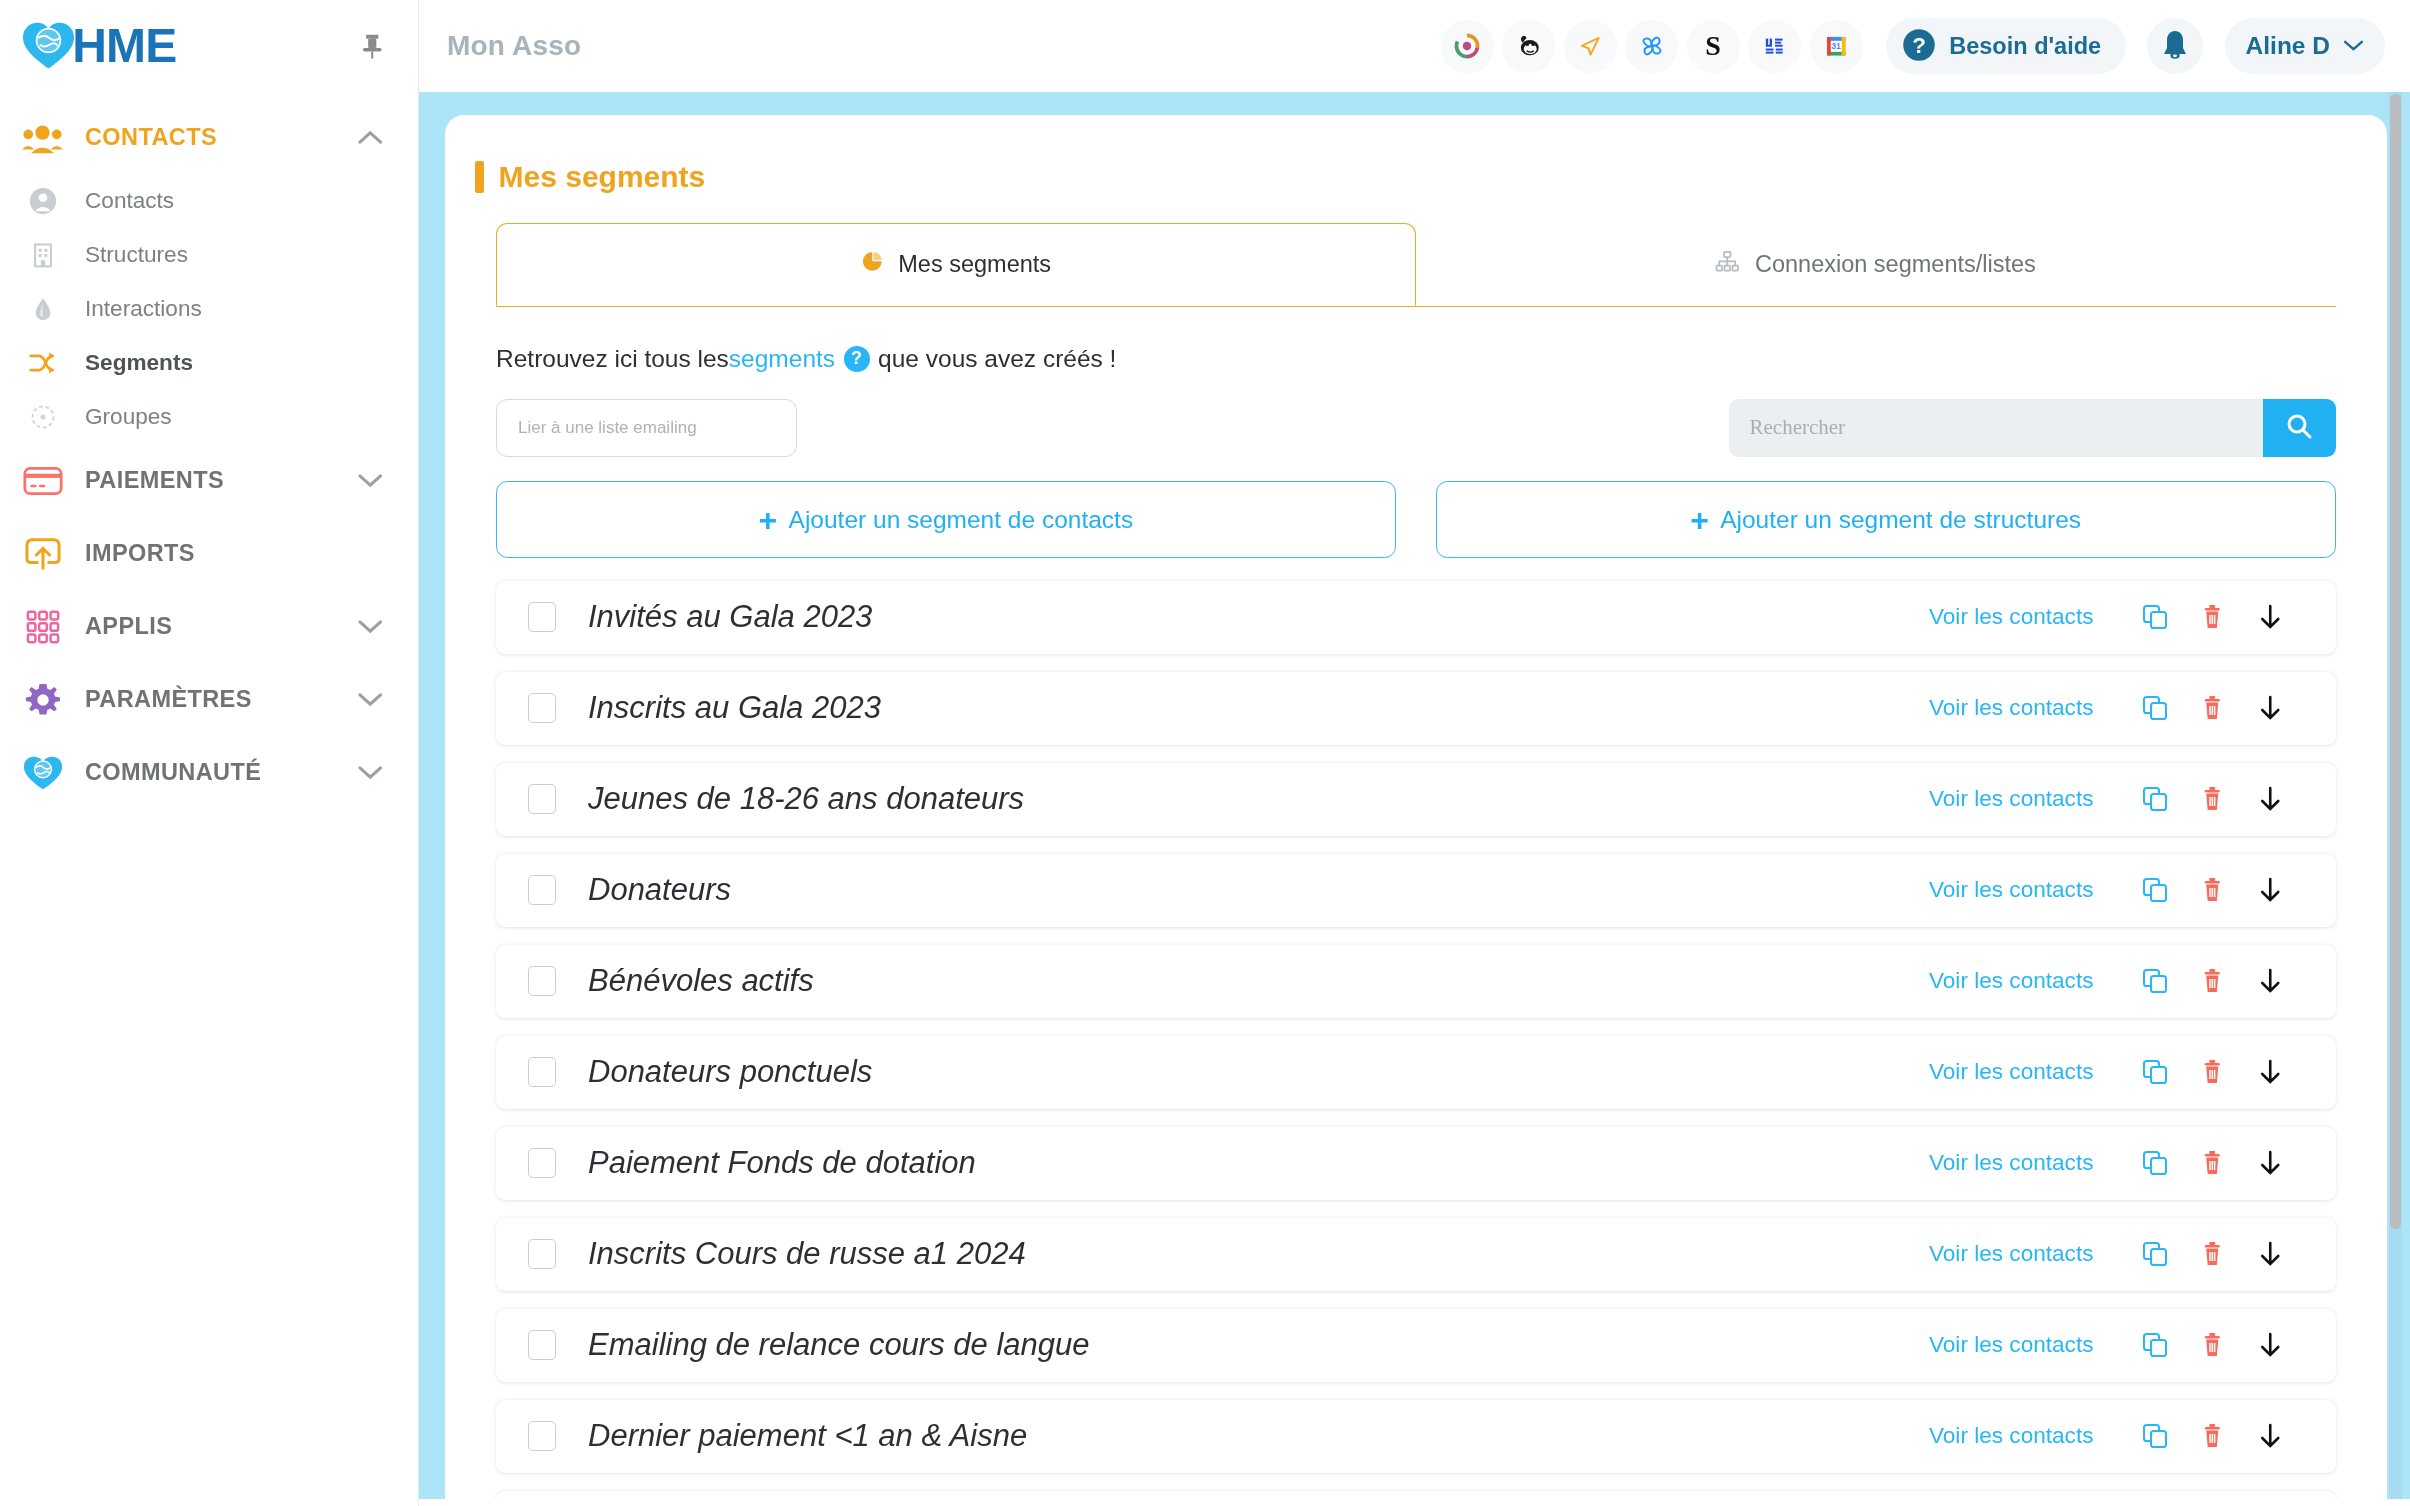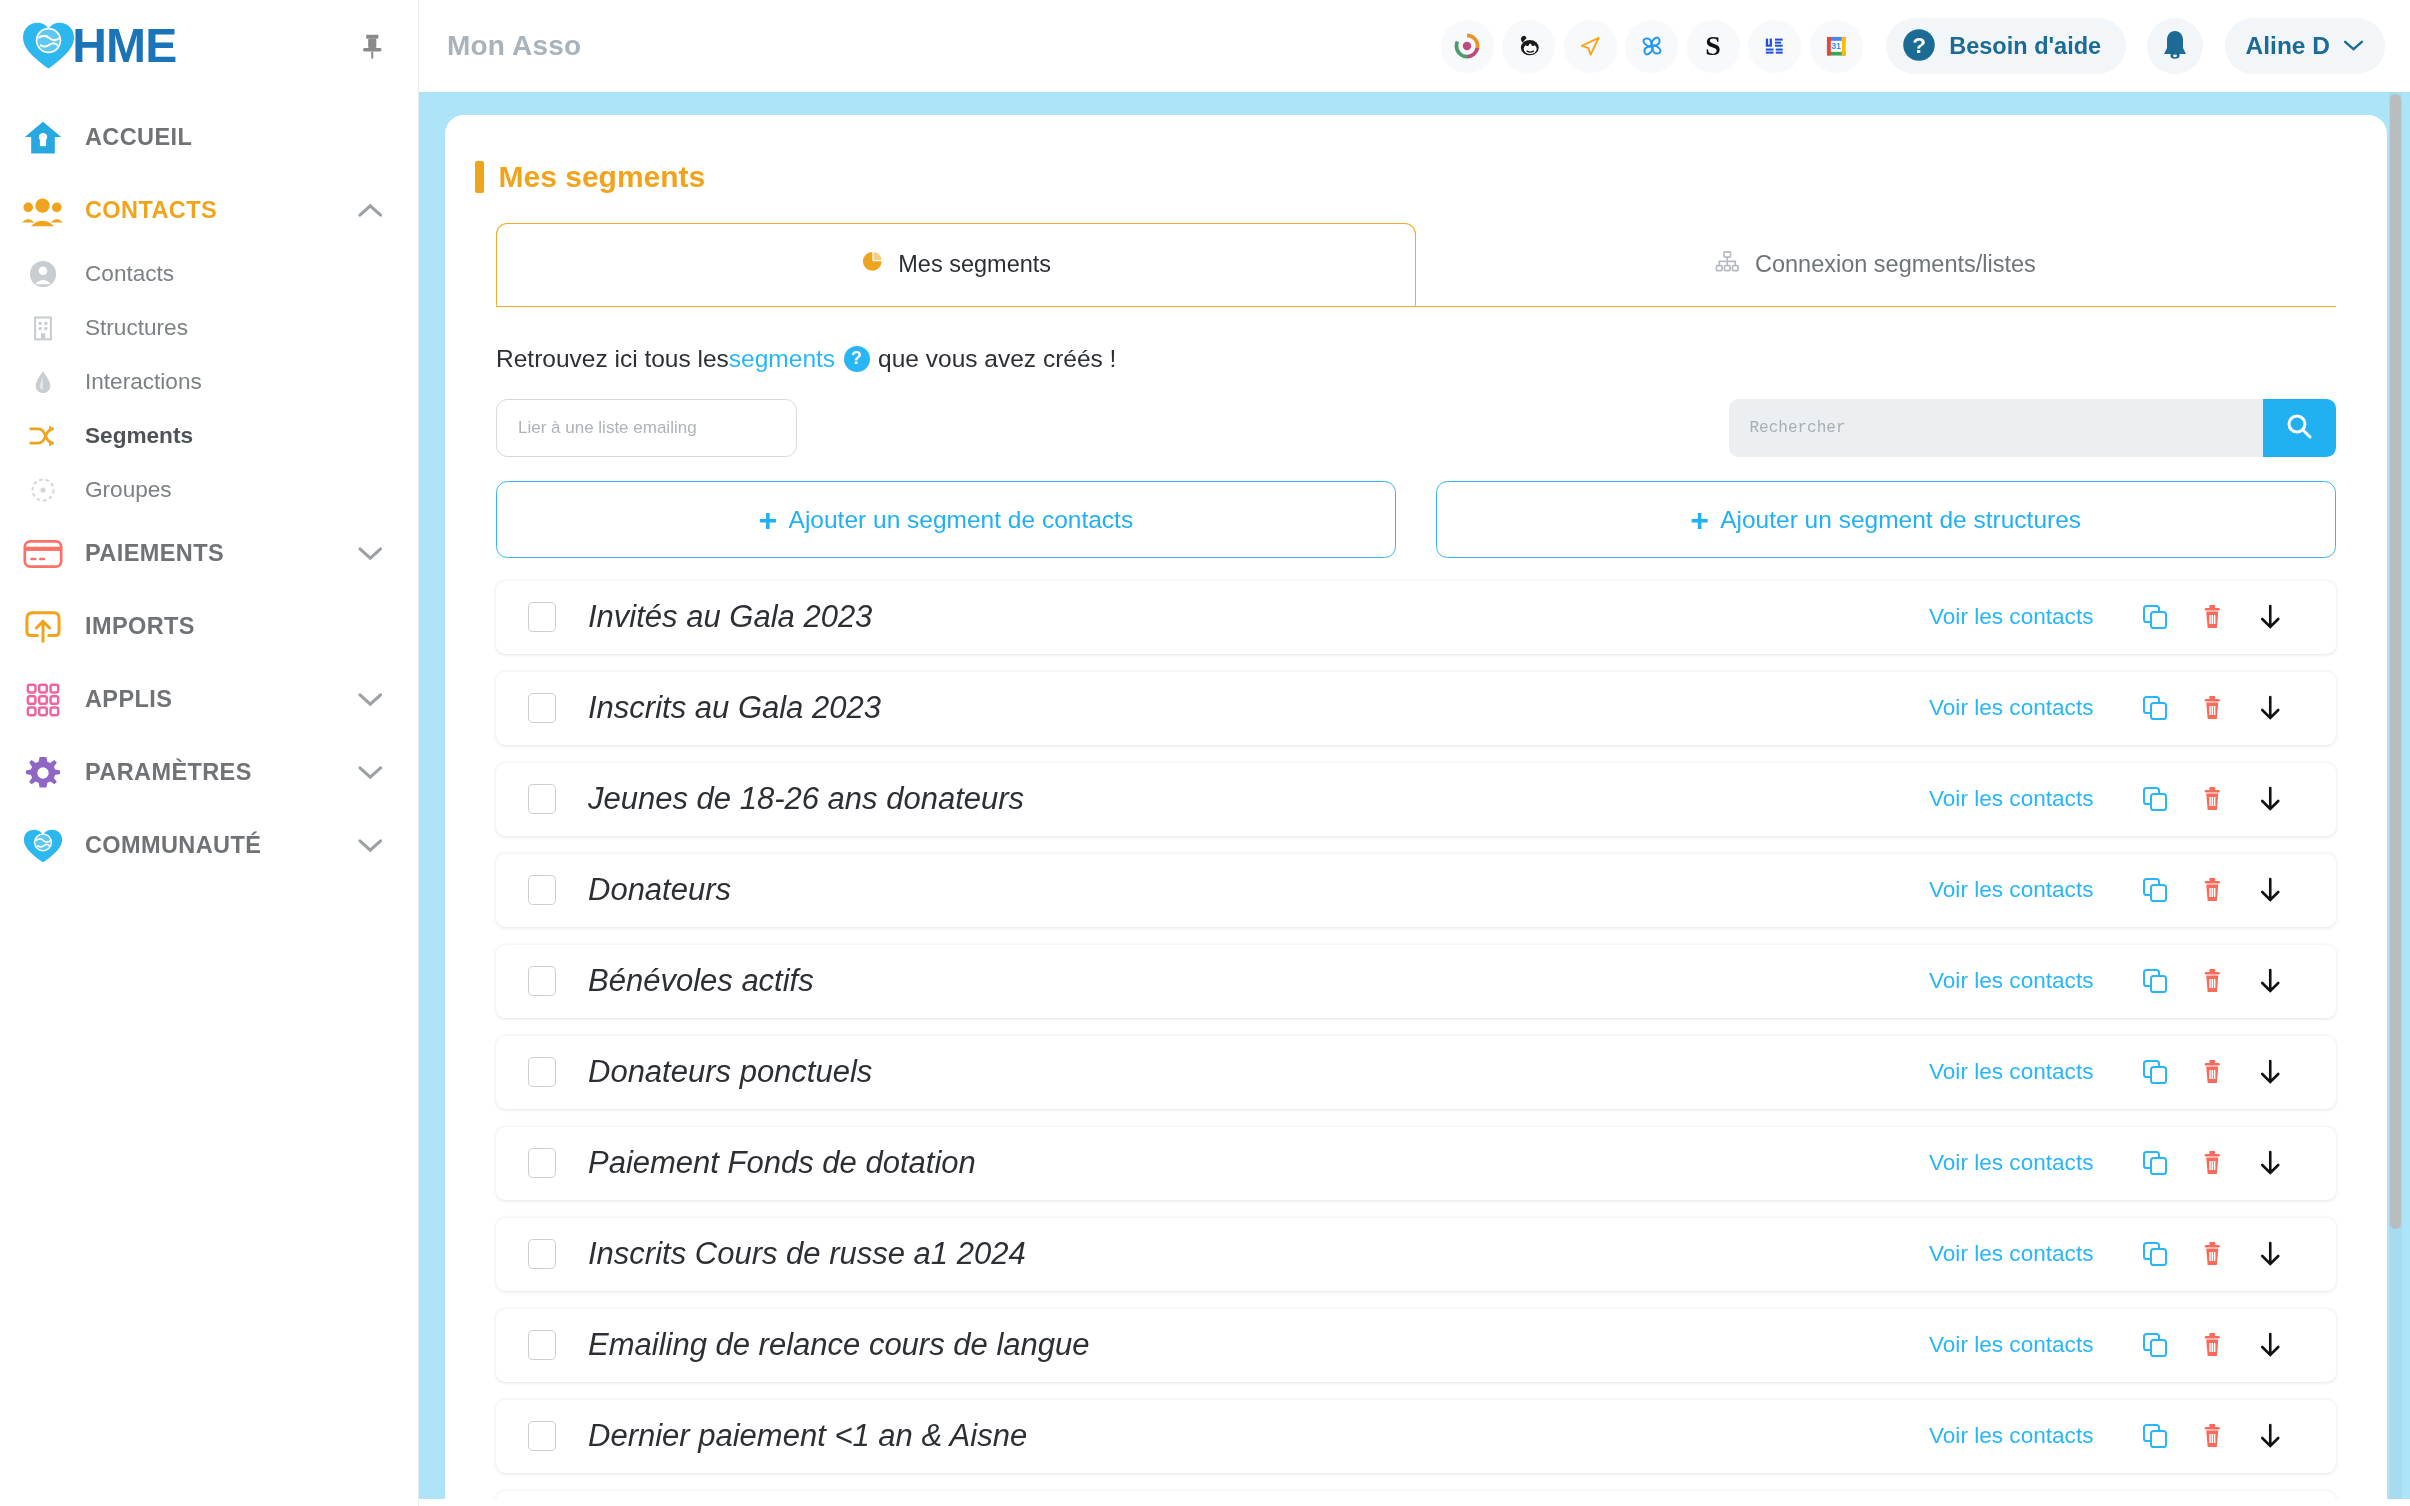--- a/index.html
+++ b/index.html
@@ -202,23 +202,23 @@
   }
   .searchwrap {
     margin-left: auto;
     display: flex; align-items: stretch;
     width: 607px; height: 58px;
     border-radius: 9.4px; overflow: hidden;
   }
   .searchinput {
     flex: 1 1 auto;
     background: #eceff1; border: none; outline: none;
-    font-size: 16px; color: #5a6065;
+    font-size: 21px; color: #5a6065;
     padding: 0 21px;
-    font-family: Liberation Mono, monospace;
+    font-family: Liberation Serif, serif;
   }
   .searchinput::placeholder { color: #a8aeb3; }
   .searchbtn {
     width: 73px; background: #21b0f2; border: none;
     display: flex; align-items: center; justify-content: center;
     cursor: pointer;
   }
 
   .addrow {
     display: flex; gap: 40px; margin-top: 24.5px;
@@ -304,30 +304,20 @@
         <rect x="6" y="2" width="12" height="4" rx="1"></rect>
         <rect x="8" y="6" width="8" height="9" rx="1"></rect>
         <rect x="3" y="15" width="18" height="3.4" rx="1.4"></rect>
         <rect x="11" y="18.4" width="2" height="7" rx="1"></rect>
       </svg>
     </span>
   </div>
 
   <nav class="nav">
 
-    <div class="nav-item">
-      <span class="nav-icon">
-        <svg viewBox="0 0 44 40" width="40" height="38" fill="#27a8e0">
-          <path d="M22 2 L42 19 H35 V37 H9 V19 H2 Z"></path>
-          <circle cx="22" cy="19" r="4.6" fill="#ffffff"></circle>
-          <rect x="18.6" y="21" width="6.8" height="8" fill="#ffffff"></rect>
-        </svg>
-      </span>
-      <span class="nav-label">ACCUEIL</span>
-    </div>
 
 
     <div class="nav-item active">
       <span class="nav-icon">
         <svg viewBox="0 0 46 40" width="41" height="38" fill="#f0a41e">
           <circle cx="23" cy="14" r="8"></circle>
           <path d="M10 37 q13 -12 26 0 Z"></path>
           <circle cx="7" cy="16" r="5.4"></circle>
           <path d="M0 33 q7 -8 14 0 Z"></path>
           <circle cx="39" cy="16" r="5.4"></circle>

